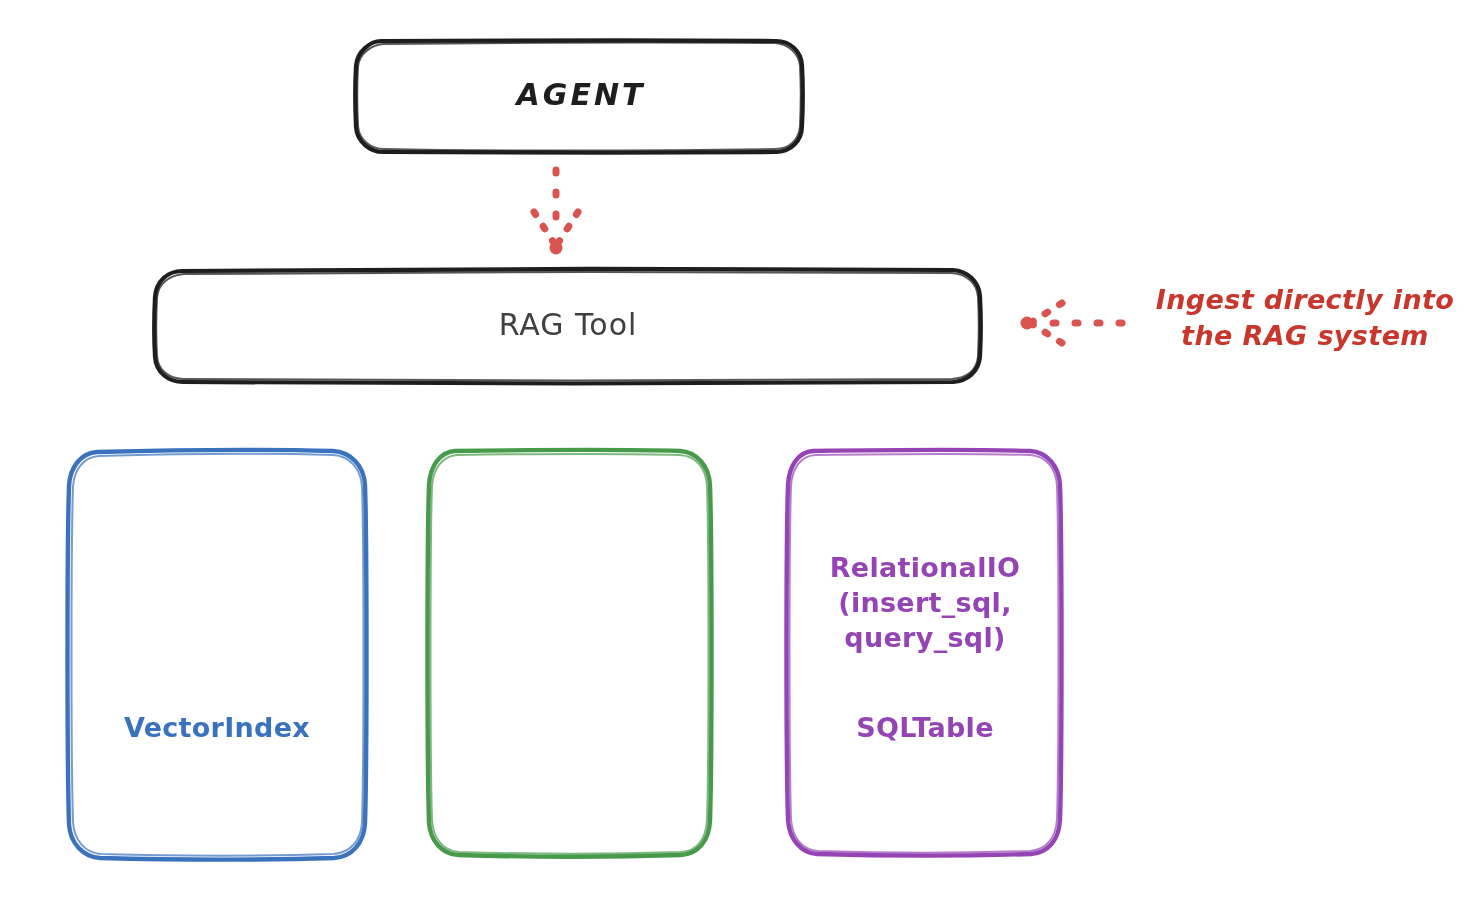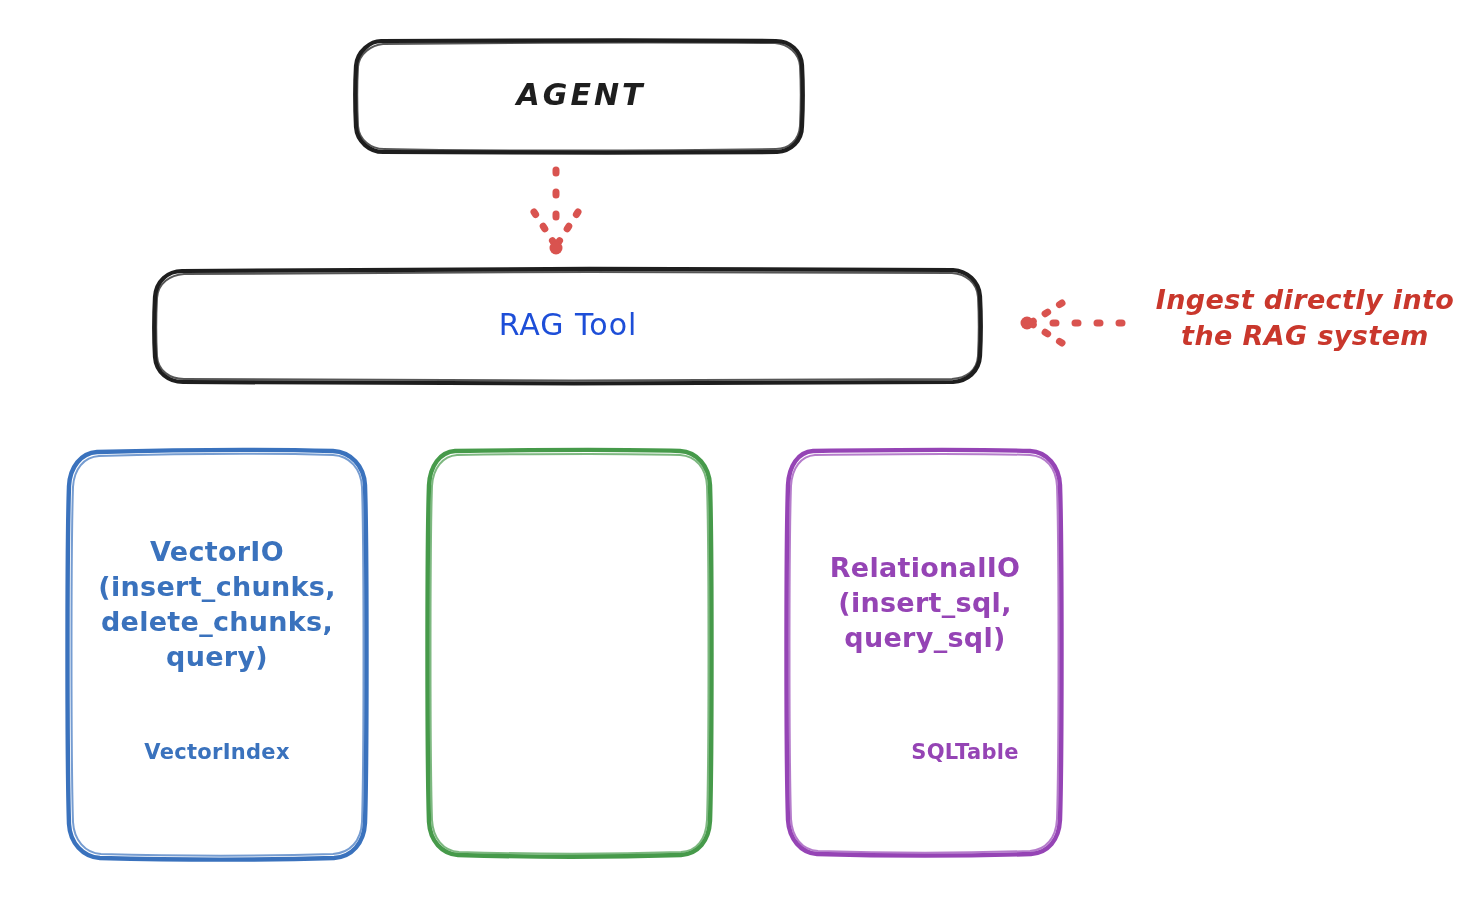--- a/index.html
+++ b/index.html
@@ -46,46 +46,45 @@
     color: #1e1e1e;
   }
   
   #rag-label {
     left: 155px;
     top: 306px;
     width: 826px;
     font-size: 30px;
     font-weight: 500;
     letter-spacing: 1px;
-    color: #1d4ed8;
+    color: #404040;
   }
   
   .col-title {
     position: absolute;
     text-align: center;
     white-space: pre-line;
     line-height: 1.30;
     font-size: 27px;
     font-weight: 600;
     letter-spacing: 0.3px;
   }
   .col-sub {
     position: absolute;
     text-align: center;
-    font-size: 21px;
+    font-size: 27px;
     font-weight: 600;
     letter-spacing: 0.3px;
-    margin-top: 28px;
   }
   #vector-title { left: 72px;  top: 534px; width: 290px; color: #3a72bd; }
   #vector-sub   { left: 72px;  top: 712px; width: 290px; color: #3a72bd; }
   #kv-title     { left: 430px; top: 550px; width: 278px; color: #469a4a; }
   #kv-sub       { left: 430px; top: 712px; width: 278px; color: #469a4a; }
   #rel-title    { left: 790px; top: 550px; width: 270px; color: #9544b5; }
-  #rel-sub      { left: 790px; top: 712px; width: 270px; color: #9544b5; padding-left: 40px; }
+  #rel-sub      { left: 790px; top: 712px; width: 270px; color: #9544b5; }
   
   #ingest-note {
     position: absolute;
     left: 1140px;
     top: 282px;
     width: 330px;
     text-align: center;
     font-size: 27px;
     font-weight: 600;
     font-style: italic;
@@ -161,24 +160,20 @@
       <line x1="1062" y1="303" x2="1032" y2="322" stroke="#d9534f" stroke-width="7" stroke-linecap="round" stroke-dasharray="3 14"></line>
       <line x1="1062" y1="343" x2="1032" y2="324" stroke="#d9534f" stroke-width="7" stroke-linecap="round" stroke-dasharray="3 14"></line>
       <circle cx="1027" cy="323" r="6.5" fill="#d9534f"></circle>
     </g>
   </svg>
 
   <div class="node-label" id="agent-label">AGENT</div>
 
   <div class="node-label" id="rag-label">RAG Tool</div>
 
-  <div class="col-title" id="vector-title">VectorIO
-(insert_chunks,
-delete_chunks,
-query)</div>
   <div class="col-sub" id="vector-sub">VectorIndex</div>
 
 
   <div class="col-title" id="rel-title">RelationalIO
 (insert_sql,
 query_sql)</div>
   <div class="col-sub" id="rel-sub">SQLTable</div>
 
   <div id="ingest-note">Ingest directly into
 the RAG system</div>

